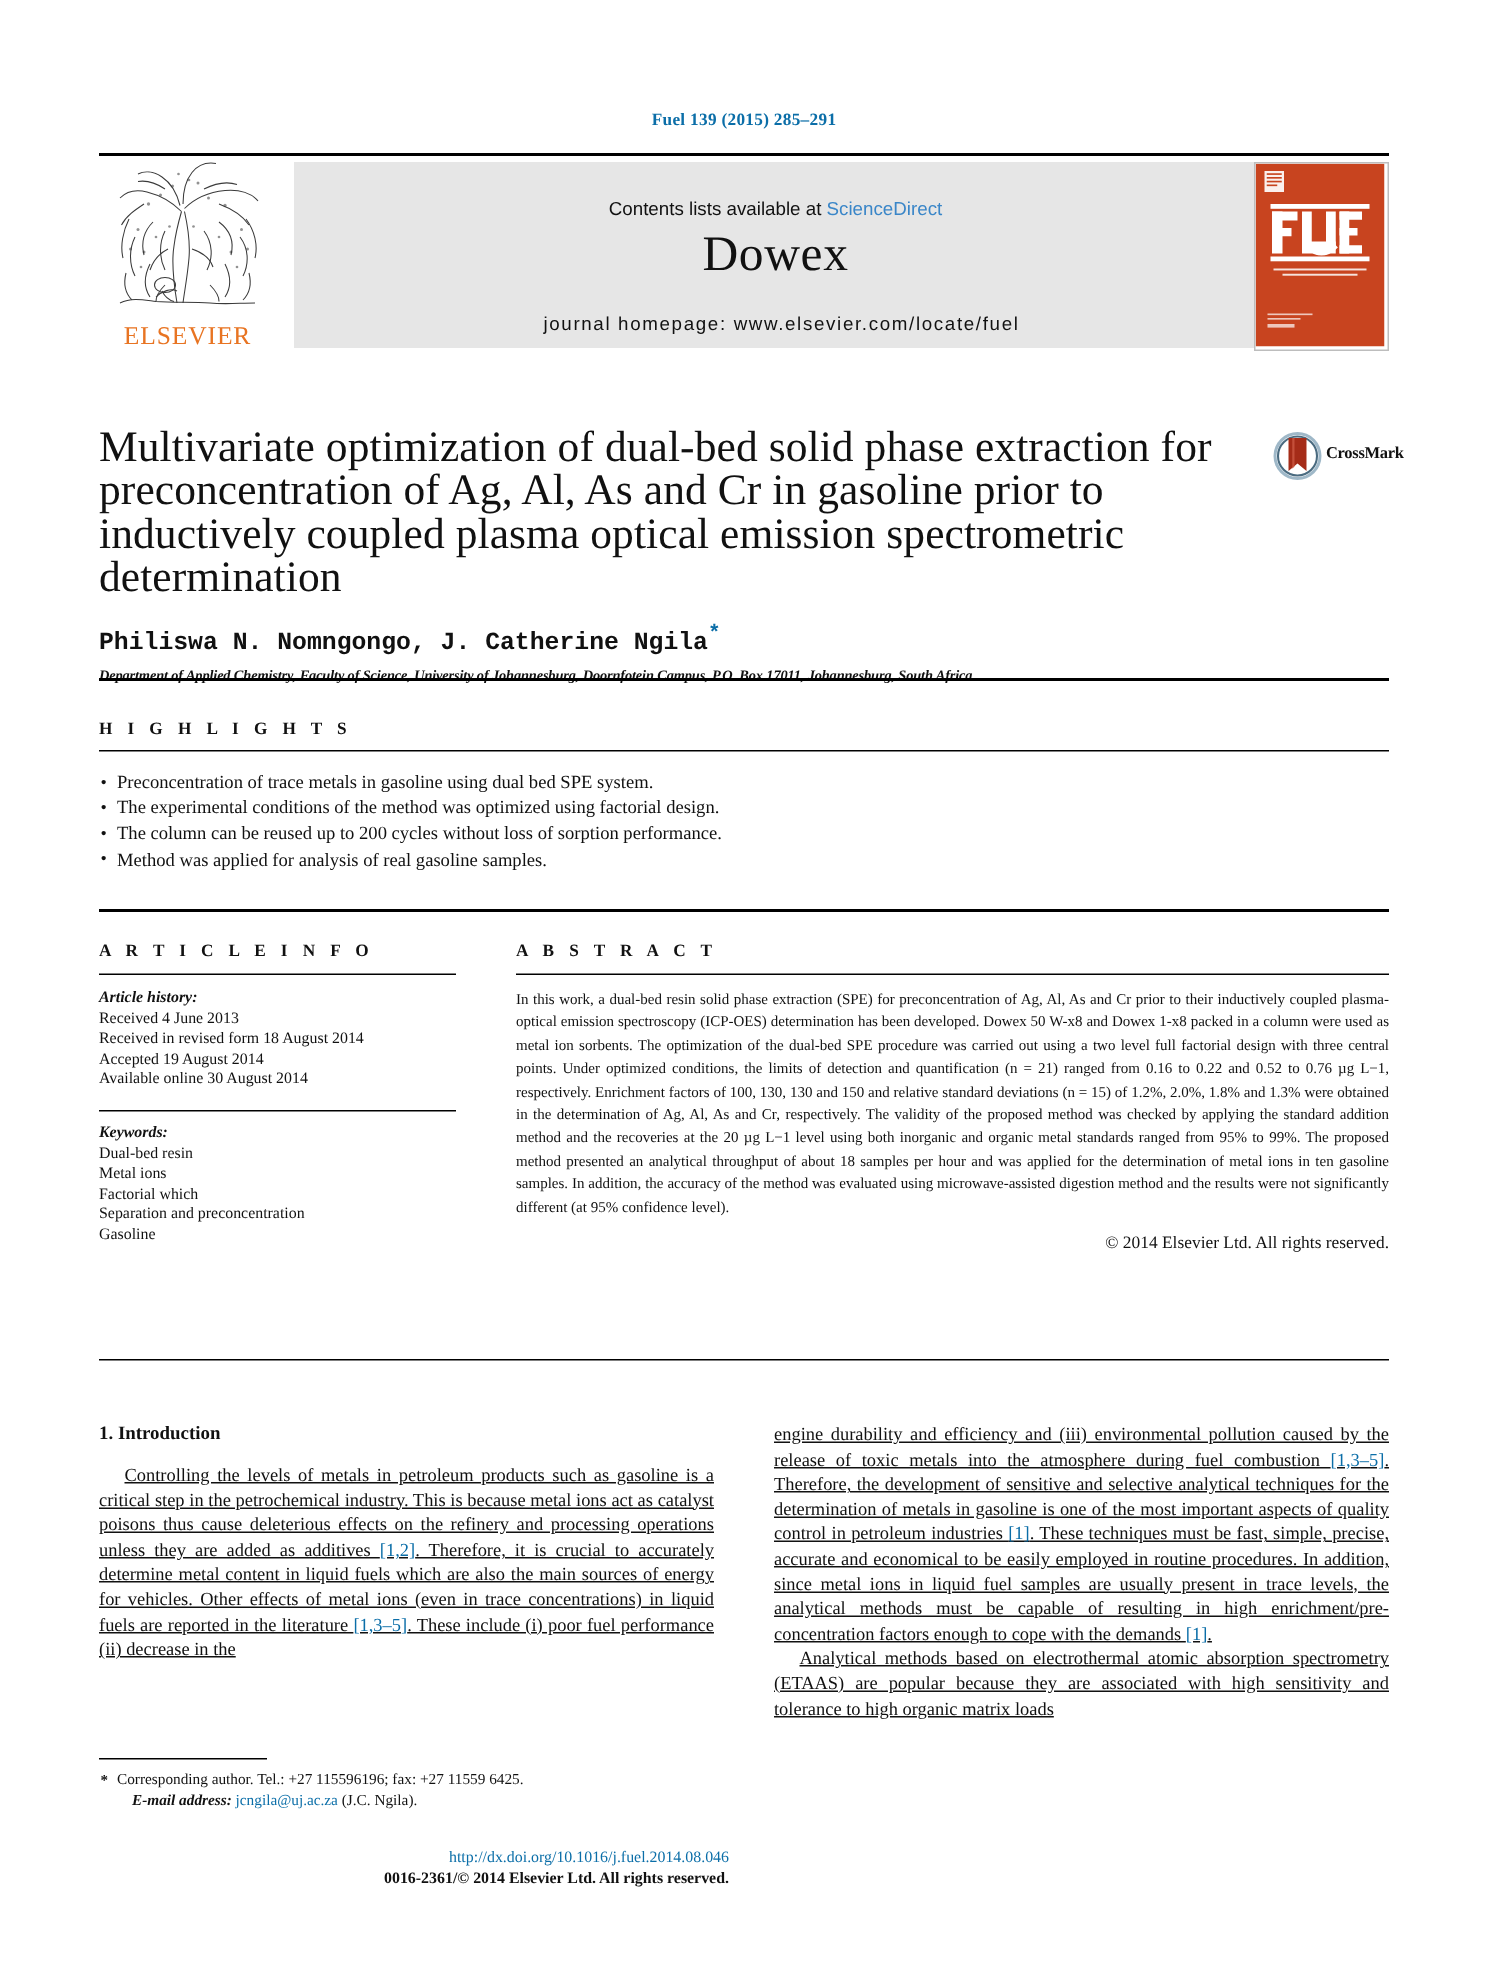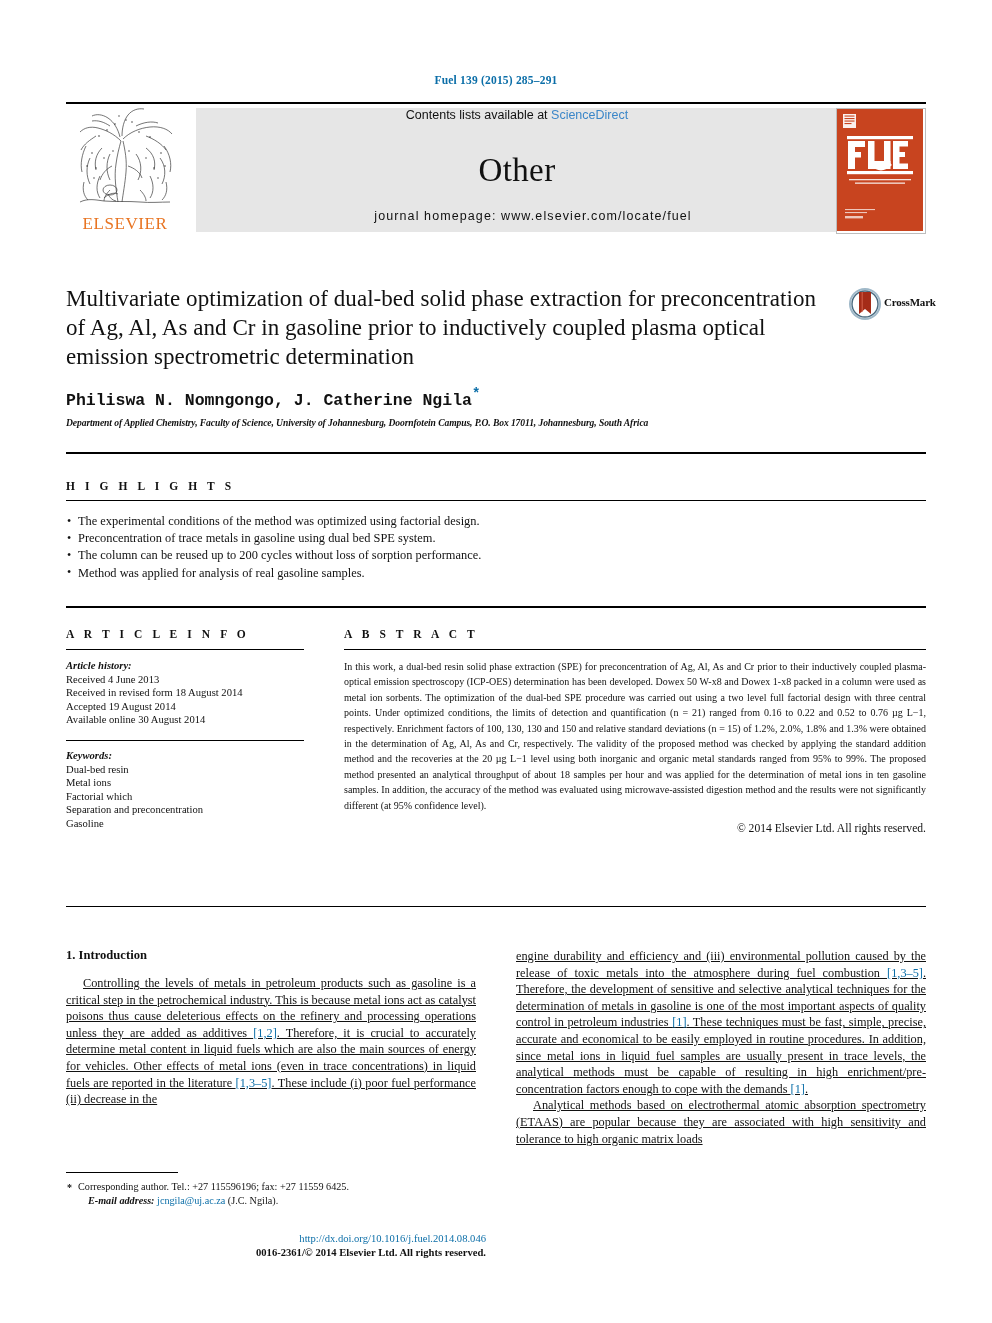--- a/index.html
+++ b/index.html
@@ -73,21 +73,21 @@
   .journal-band {
     position: absolute;
     left: 130px;
     top: 6px;
     width: 642px;
     height: 124px;
     background: #e6e6e6;
   }
   .contents-line {
     position: absolute;
-    top: 0;
+    top: 24px;
     left: 0; width: 642px;
     text-align: center;
     font-family: "Liberation Sans", sans-serif;
     font-size: 12.5px;
     color: #111;
   }
   .contents-line .sd {
     color: #3a86c8;
   }
   .journal-title {
@@ -96,21 +96,21 @@
     left: 0; width: 642px;
     text-align: center;
     font-family: "Liberation Serif", serif;
     font-size: 33px;
     color: #111;
     letter-spacing: 0.4px;
   }
   .journal-home {
     position: absolute;
     bottom: 9px;
-    left: 16px; width: 642px;
+    left: 4px; width: 642px;
     text-align: center;
     font-family: "Liberation Sans", sans-serif;
     font-size: 12.5px;
     color: #111;
     letter-spacing: 1.1px;
   }
   .cover-thumb {
     position: absolute;
     right: 0;
     top: 6px;
@@ -123,21 +123,21 @@
 
   
   .title-block {
     position: absolute;
     left: 66px;
     top: 284px;
     width: 760px;
   }
   .article-title {
     font-family: "Liberation Serif", serif;
-    font-size: 23px;
+    font-size: 29px;
     line-height: 29px;
     font-weight: 400;
     color: #111;
     margin: 0;
     letter-spacing: 0.05px;
   }
   .authors {
     margin-top: 15px;
     font-family: Liberation Mono, monospace;
     font-size: 16.5px;
@@ -443,21 +443,21 @@
             <circle cx="47" cy="45" r="0.9"></circle>
         </g>
       </svg>
       <div class="elsevier-word">ELSEVIER</div>
     </div>
 
     <div class="journal-band">
       <div class="contents-line">
         <span>Contents lists available at </span><span class="sd">ScienceDirect</span>
       </div>
-      <div class="journal-title">Other</div>
+      <div class="journal-title">Dowex</div>
       <div class="journal-home">journal homepage: www.elsevier.com/locate/fuel</div>
     </div>
 
     <div class="cover-thumb">
       <svg width="86" height="122" viewBox="0 0 86 122">
         <rect x="0" y="0" width="86" height="122" fill="#c8441f"></rect>
         <rect x="6" y="5" width="13" height="14" fill="#ffffff" opacity="0.92"></rect>
         <g fill="#c8441f">
           <rect x="7.5" y="6.5" width="10" height="1.1"></rect>
           <rect x="7.5" y="9" width="10" height="1.1"></rect>
@@ -513,22 +513,22 @@
     </svg>
     <div class="crossmark-label">CrossMark</div>
   </div>
 
   <div class="hr-full" style="top:452px;"></div>
 
   <div id="highlights">
     <div class="sec-head">H I G H L I G H T S</div>
     <div class="hl-rule"></div>
     <ul class="hl-list">
+      <li>Preconcentration of trace metals in gasoline using dual bed SPE system.</li>
       <li>The experimental conditions of the method was optimized using factorial design.</li>
-      <li>Preconcentration of trace metals in gasoline using dual bed SPE system.</li>
       <li>The column can be reused up to 200 cycles without loss of sorption performance.</li>
       <li>Method was applied for analysis of real gasoline samples.</li>
     </ul>
   </div>
 
   <div class="hr-full" style="top:606px;"></div>
 
   <div id="info-abstract">
     <div class="ia-cols">
       <div class="col-info">

